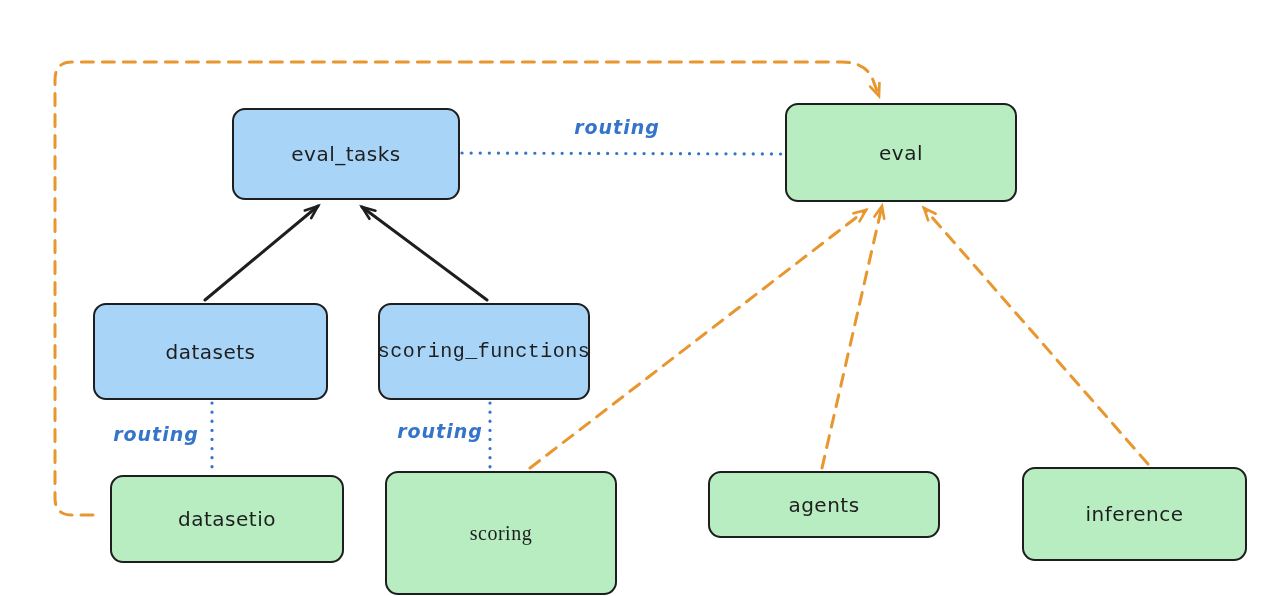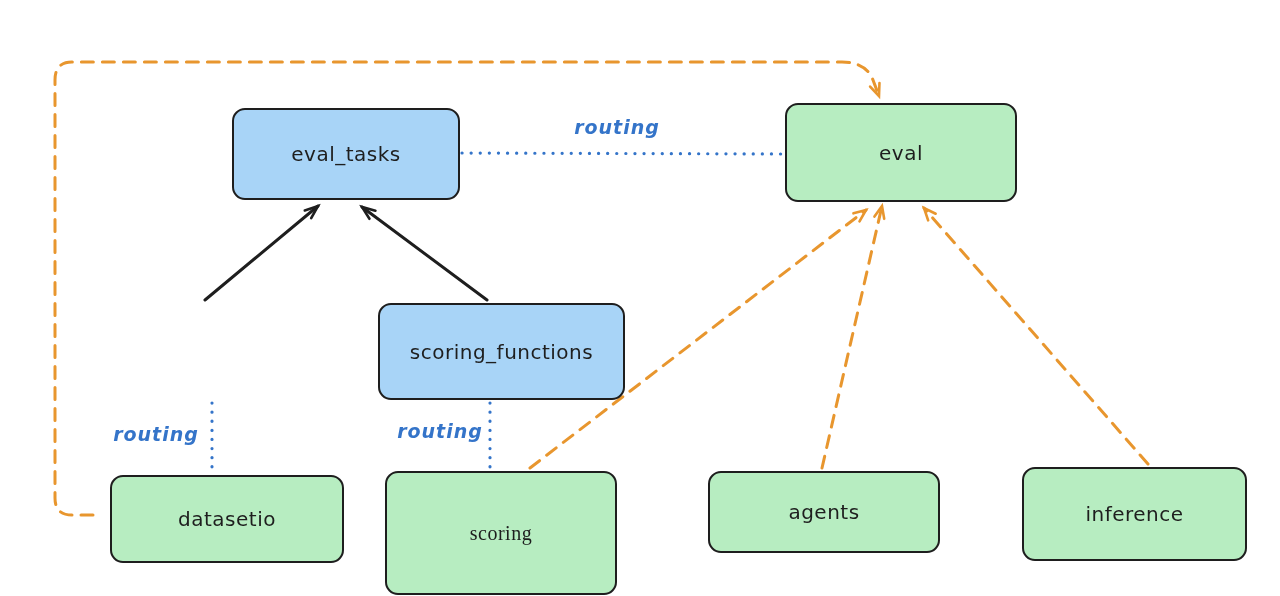--- a/index.html
+++ b/index.html
@@ -62,24 +62,24 @@
     stroke-linecap: round;
     stroke-dasharray: 12 9;
   }
   .mk-black  { stroke: var(--stroke, #1e1e1e); fill: none; stroke-linecap: round; }
   .mk-orange { stroke: var(--orange, #e8962e); fill: none; stroke-linecap: round; }
 
   
   #n-eval_tasks        { left: 232px;  top: 108px; width: 228px; height: 92px; }
   #n-eval              { left: 785px;  top: 103px; width: 232px; height: 99px; }
   #n-datasets          { left: 93px;   top: 303px; width: 235px; height: 97px; }
-  #n-scoring_functions { left: 378px;  top: 303px; width: 247px; height: 97px; }
+  #n-scoring_functions { left: 378px;  top: 303px; width: 212px; height: 97px; font-family: Liberation Mono, monospace; }
   #n-datasetio         { left: 110px;   top: 475px; width: 234px; height: 88px; }
   #n-scoring           { left: 385px;  top: 471px; width: 232px; height: 124px; font-family: Liberation Serif, serif; }
-  #n-agents            { left: 708px;  top: 471px; width: 232px; height: 82px; }
+  #n-agents            { left: 708px;  top: 471px; width: 232px; height: 67px; }
   #n-inference         { left: 1022px; top: 467px; width: 225px; height: 94px; }
 
   
   #lbl-routing-top    { left: 552px; top: 116px; }
   #lbl-routing-left   { left: 91px;  top: 423px; }
   #lbl-routing-middle { left: 375px; top: 420px; }
 </style>
 </head>
 <body>
 
@@ -103,20 +103,21 @@
     <path class="edge-blue-dotted" d="M490 403 L490 467"></path>
 
     <path class="edge-orange-dashed" d="M93 515 L72 515 Q55 515 55 498 L55 80 Q55 62 72 62 L842 62 Q866 62 873 80 L879 96" marker-end="url(#arrowOrange)"></path>
     <path class="edge-orange-dashed" d="M530 468 L866 210" marker-end="url(#arrowOrange)"></path>
     <path class="edge-orange-dashed" d="M822 468 L882 206" marker-end="url(#arrowOrange)"></path>
     <path class="edge-orange-dashed" d="M1148 464 L924 208" marker-end="url(#arrowOrange)"></path>
   </svg>
 
   <div class="node blue" id="n-eval_tasks">eval_tasks</div>
   <div class="node green" id="n-eval">eval</div>
+  <div class="node blue" id="n-datasets">datasets</div>
   <div class="node blue" id="n-scoring_functions">scoring_functions</div>
   <div class="node green" id="n-datasetio">datasetio</div>
   <div class="node green" id="n-scoring">scoring</div>
   <div class="node green" id="n-agents">agents</div>
   <div class="node green" id="n-inference">inference</div>
 
   <div class="edge-label" id="lbl-routing-top">routing</div>
   <div class="edge-label" id="lbl-routing-left">routing</div>
   <div class="edge-label" id="lbl-routing-middle">routing</div>
 

